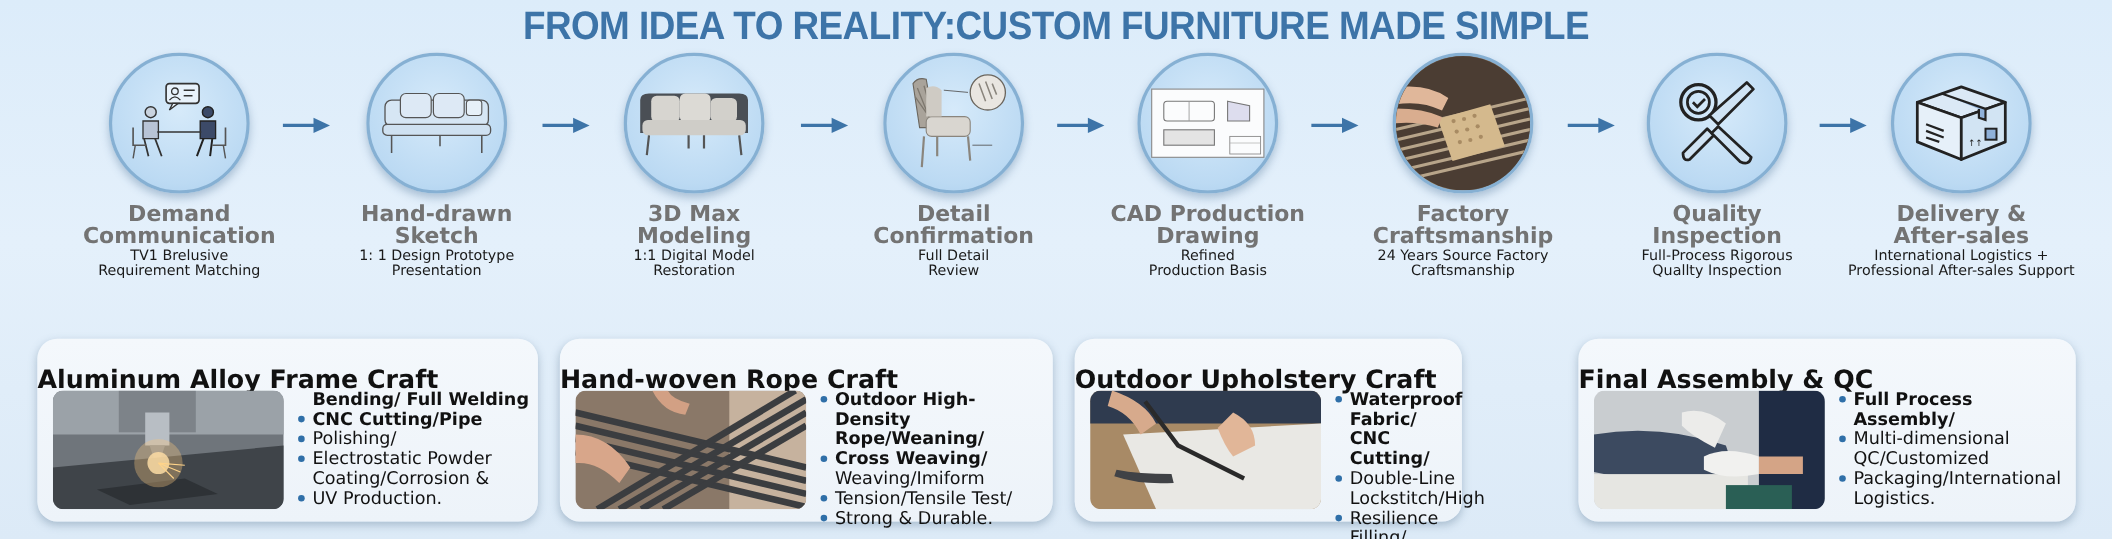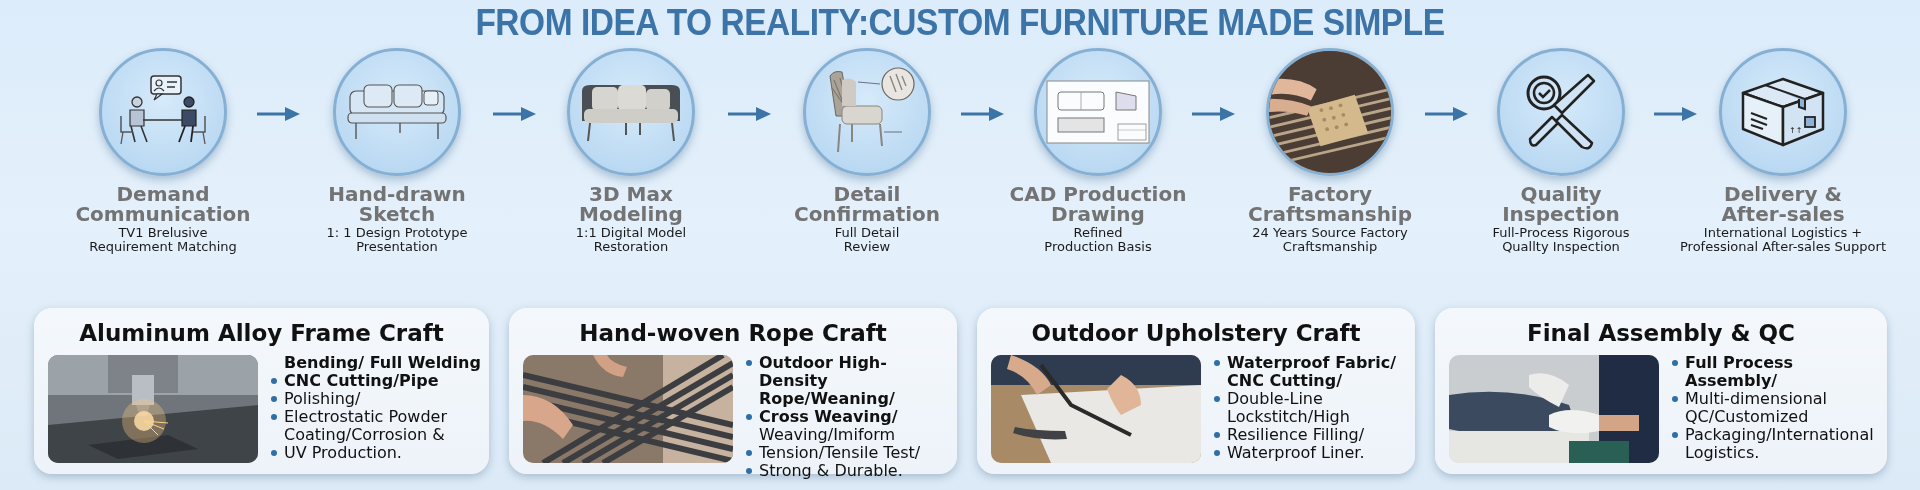--- a/index.html
+++ b/index.html
@@ -50,22 +50,22 @@
       position: absolute; top: 58px; width: 44px; height: 16px;
     }
     
     .card {
       position: absolute; top: 308px; height: 166px;
       background: linear-gradient(180deg, #f4f8fc 0%, #edf3f9 100%);
       border-radius: 18px;
       box-shadow: 0 3px 8px rgba(70,100,130,0.35);
     }
     .card .ctitle {
-      position: absolute; left: 0; right: 0; top: 12px;
-      text-align: center; font-weight: 700; font-size: 23px; color: #111;
+      position: absolute; left: 0; right: 0; top: 25px;
+      font-weight: 700; font-size: 23px; color: #111;
     }
     .card .cimg {
       position: absolute; left: 14px; top: 47px; width: 210px; height: 108px;
       border-radius: 10px; overflow: hidden;
     }
     .card ul {
       position: absolute; left: 236px; top: 46px; right: 6px;
       list-style: none;
     }
     .card li {
@@ -324,21 +324,21 @@
   <ul>
     <li class="bold">Outdoor High-Density</li>
     <li class="bold cont">Rope/Weaning/</li>
     <li class="bold">Cross Weaving/</li>
     <li class="cont">Weaving/Imiform</li>
     <li>Tension/Tensile Test/</li>
     <li>Strong &amp; Durable.</li>
   </ul>
 </div>
 
-<div class="card" style="left:977px; width:438px">
+<div class="card" style="left:977px; width:352px">
   <div class="ctitle">Outdoor Upholstery Craft</div>
   <div class="cimg">
     <svg width="210" height="108" viewBox="0 0 210 108">
       <rect width="210" height="108" fill="#a88a66"></rect>
       <rect x="0" y="0" width="210" height="30" fill="#2f3b4f"></rect>
       <path d="M30 40 L210 30 V108 H60z" fill="#e9e8e4"></path>
       <path d="M24 72 q20 4 50 4 l2 8 q-30 2 -54 -6z" fill="#404246"></path>
       <path d="M50 10 l30 40 l60 30" stroke="#2a2a2a" stroke-width="4" fill="none"></path>
       <path d="M20 0 q30 10 40 30 l-14 10 q-10 -20 -30 -26z" fill="#d7aa8c"></path>
       <path d="M130 20 q20 10 20 30 l-20 10 q-8 -10 -14 -26z" fill="#e1b698"></path>

